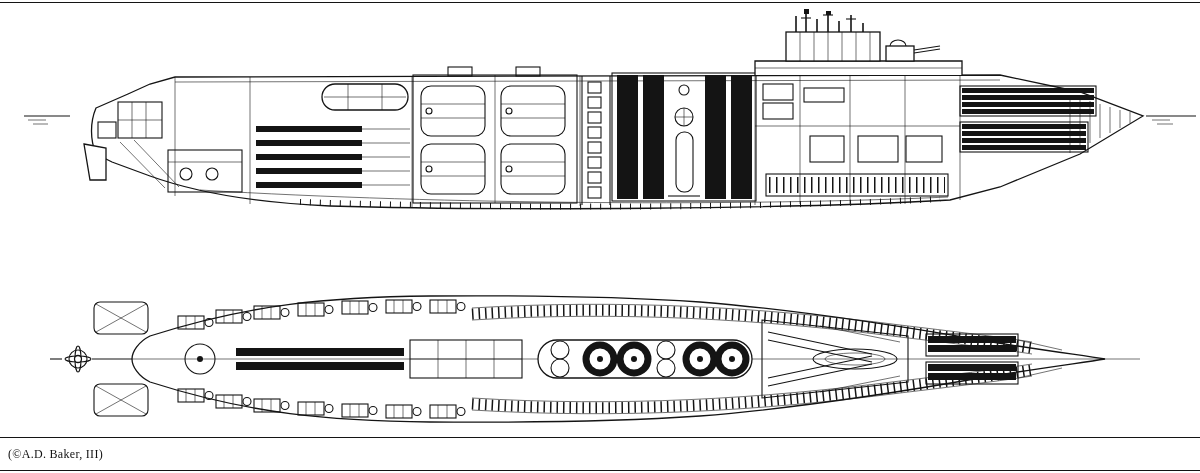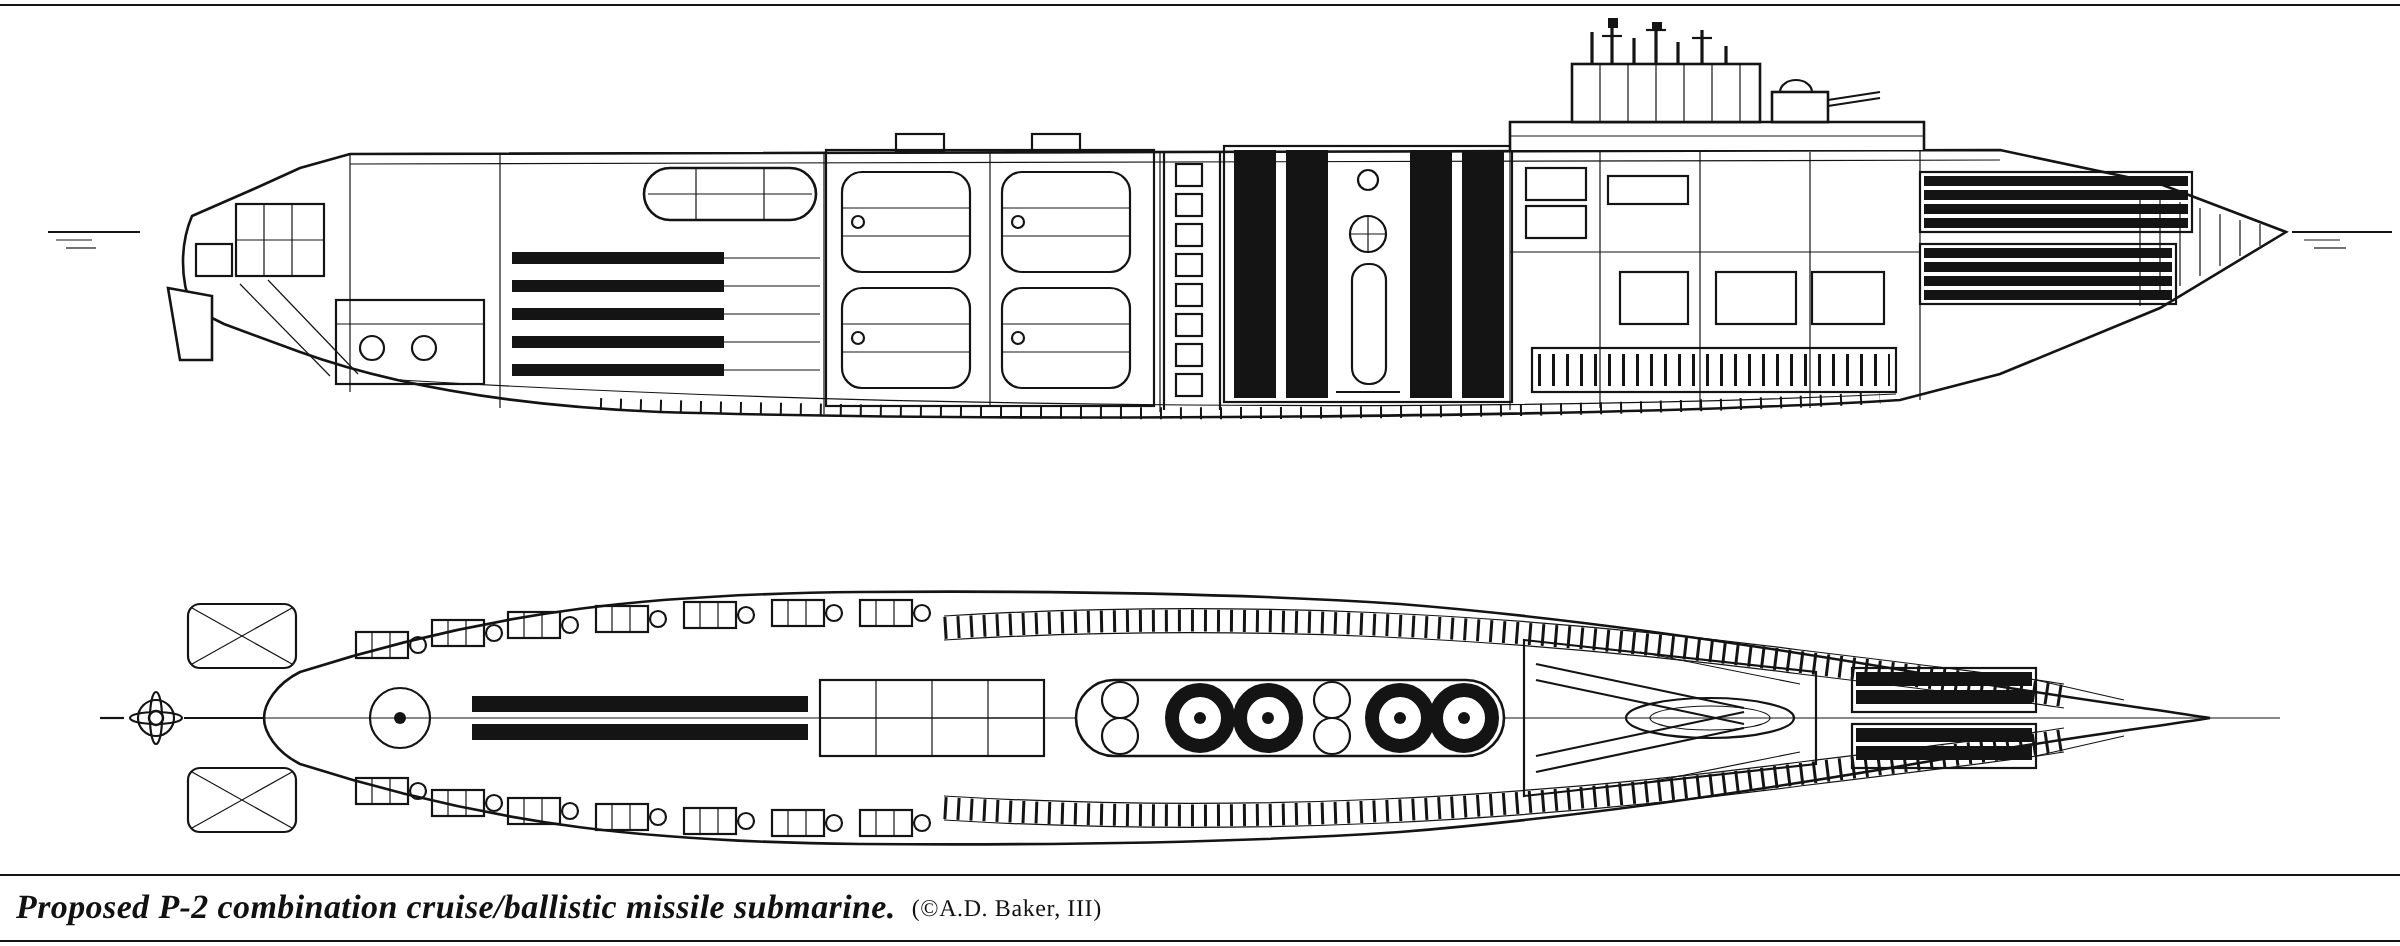--- a/index.html
+++ b/index.html
@@ -364,18 +364,17 @@
         <rect class="blk" x="928" y="369" width="88" height="7"></rect>
         <line class="thin" x1="1018" y1="336" x2="1062" y2="346"></line>
         <line class="thin" x1="1018" y1="374" x2="1062" y2="364"></line>
       </g>
     </g>
   </svg>
 
   <div class="rule rule-mid"></div>
 
   <figcaption class="caption-bar">
-    <span class="caption-main">Proposed P-2 combination cruise/ballistic missile submarine.</span>
     <span class="caption-attr">(©A.D. Baker, III)</span>
   </figcaption>
 
   <div class="rule rule-bottom"></div>
 </div>
 
 </body></html>

